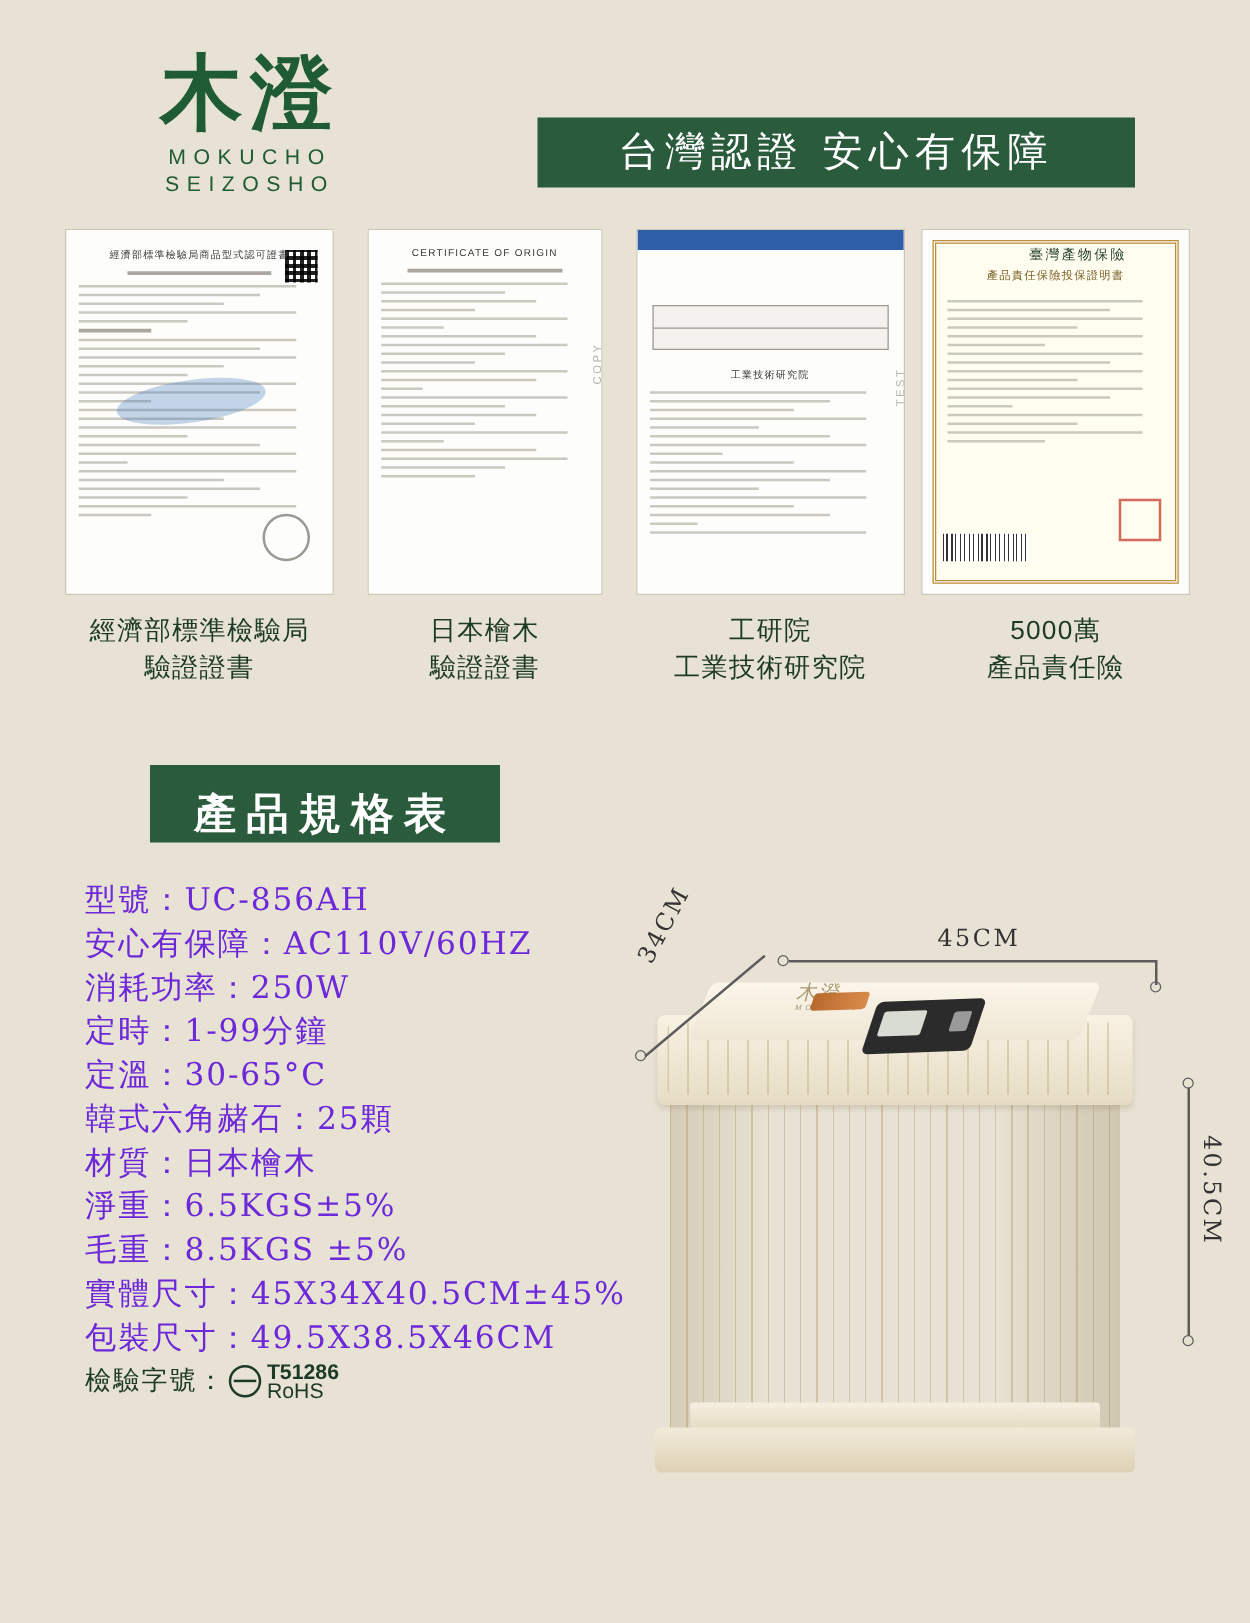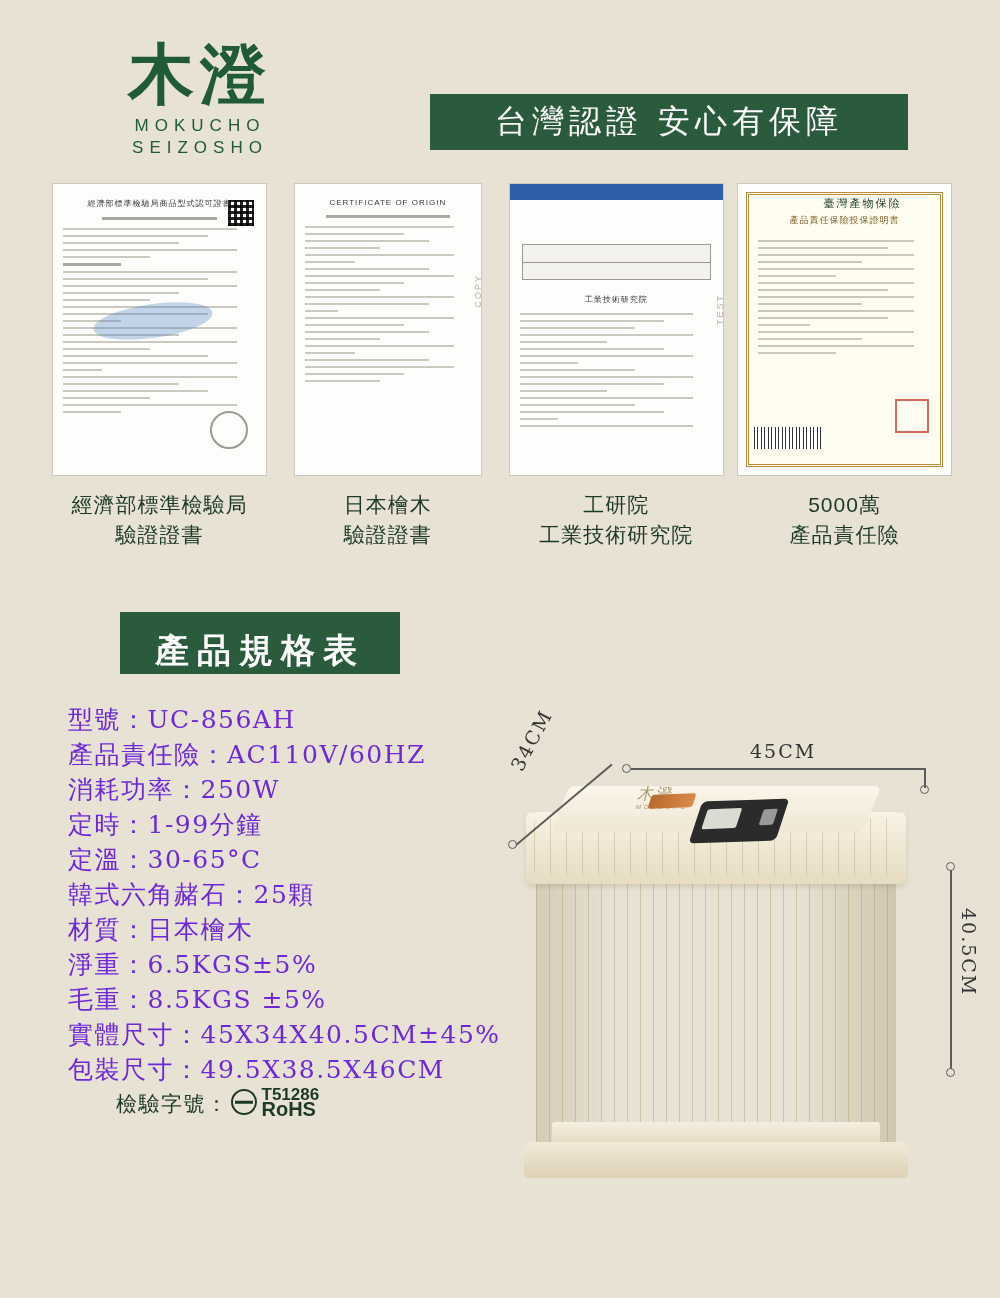--- a/index.html
+++ b/index.html
@@ -276,27 +276,26 @@
   .spec-row {
     font-family: "DejaVu Serif", serif;
     font-size: 25px;
     line-height: 35px;
     color: #6d28d9;
     letter-spacing: 1.5px;
     white-space: nowrap;
   }
   .rohs-row {
     display: flex;
-    align-items: flex-start;
+    align-items: center;
     font-family: "DejaVu Serif", serif;
     font-size: 21px;
     line-height: 35px;
     letter-spacing: 1.5px;
     color: #1d3a26;
-    margin-left: 48px;
   }
   .rohs-badge {
     display: inline-flex;
     align-items: center;
     margin-left: 2px;
   }
   .rohs-circle {
     width: 26px;
     height: 26px;
     border: 2.5px solid #1d3a26;
@@ -321,22 +320,22 @@
     line-height: 15px;
   }
   .rohs-t1 {
     font-family: "Liberation Sans", sans-serif;
     font-weight: bold;
     font-size: 17px;
     letter-spacing: 0;
   }
   .rohs-t2 {
     font-family: "Liberation Sans", sans-serif;
-    font-weight: bold;
-    font-size: 20px;
+    font-weight: normal;
+    font-size: 17px;
     letter-spacing: 0;
   }
 
   
   .product {
     position: absolute;
     left: 500px;
     top: 740px;
     width: 470px;
     height: 470px;
@@ -653,21 +652,21 @@
     </div>
 
   </div>
 
   <div class="spec-title-wrap">
     <div class="spec-title">產品規格表</div>
   </div>
 
   <div class="spec-list">
     <div class="spec-row">型號：UC-856AH</div>
-    <div class="spec-row">產品責任險：AC110V/60HZ</div>
+    <div class="spec-row">安心有保障：AC110V/60HZ</div>
     <div class="spec-row">消耗功率：250W</div>
     <div class="spec-row">定時：1-99分鐘</div>
     <div class="spec-row">定溫：30-65°C</div>
     <div class="spec-row">韓式六角赭石：25顆</div>
     <div class="spec-row">材質：日本檜木</div>
     <div class="spec-row">淨重：6.5KGS±5%</div>
     <div class="spec-row">毛重：8.5KGS ±5%</div>
     <div class="spec-row">實體尺寸：45X34X40.5CM±45%</div>
     <div class="spec-row">包裝尺寸：49.5X38.5X46CM</div>
     <div class="rohs-row">

